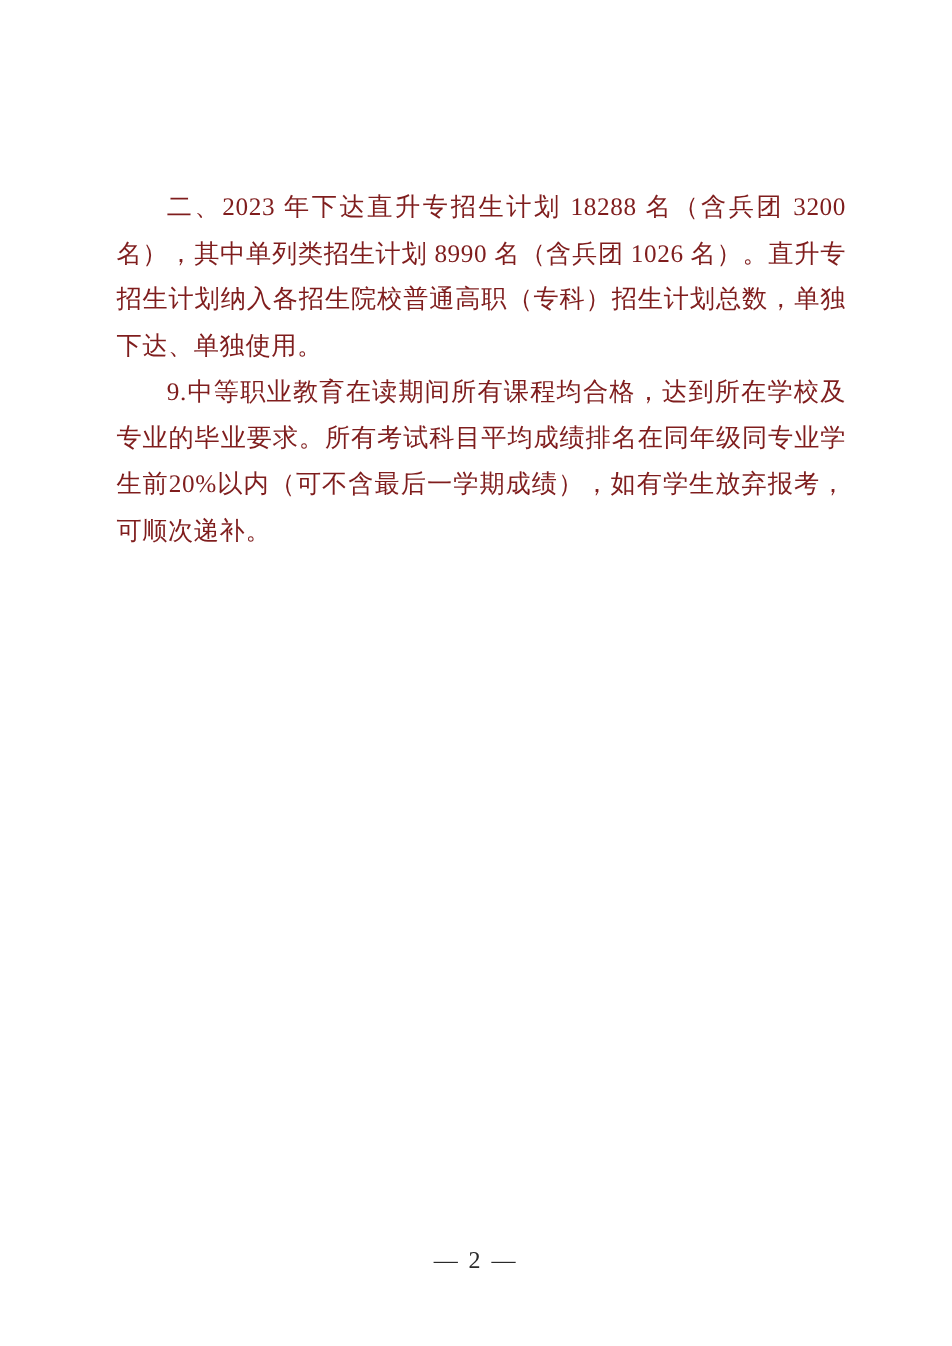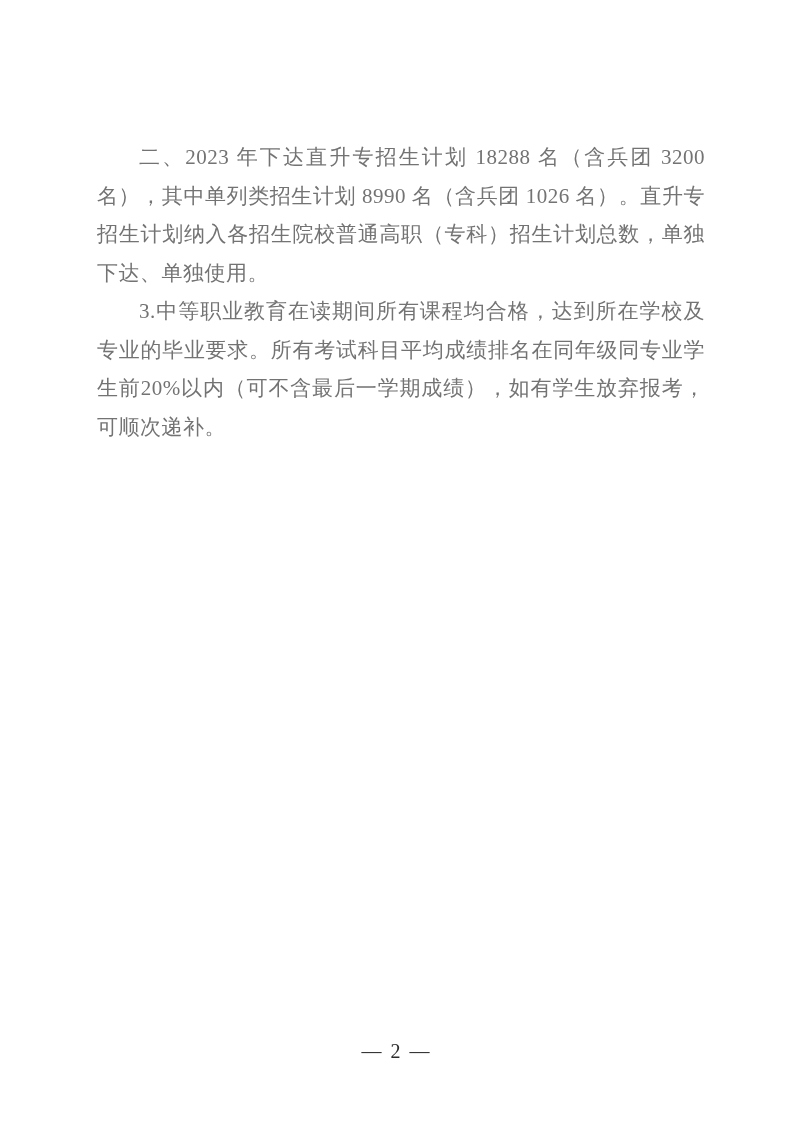--- a/index.html
+++ b/index.html
@@ -10,24 +10,24 @@
   .page {
     position: relative;
     width: 793px;
     height: 1122px;
     background: #ffffff;
     overflow: hidden;
     font-family: "Liberation Serif", "DejaVu Serif", serif;
   }
   .body-text {
     position: absolute;
-    top: 138px;
+    top: 153px;
     left: 97px;
     width: 608px;
-    color: #737373;
+    color: #7f1d1d;
     font-size: 21px;
     line-height: 38.5px;
     text-align: justify;
     text-justify: inter-ideograph;
     letter-spacing: 0.5px;
   }
   .para {
     margin: 0;
     padding: 0;
     text-indent: 2em;
@@ -42,18 +42,18 @@
     font-size: 20px;
     letter-spacing: 2px;
   }
 </style>
 </head>
 <body>
 
 <div class="page">
   <div class="body-text">
     <p class="para">二、2023 年下达直升专招生计划 18288 名（含兵团 3200 名），其中单列类招生计划 8990 名（含兵团 1026 名）。直升专招生计划纳入各招生院校普通高职（专科）招生计划总数，单独下达、单独使用。</p>
-    <p class="para">3.中等职业教育在读期间所有课程均合格，达到所在学校及专业的毕业要求。所有考试科目平均成绩排名在同年级同专业学生前20%以内（可不含最后一学期成绩），如有学生放弃报考，可顺次递补。</p>
+    <p class="para">9.中等职业教育在读期间所有课程均合格，达到所在学校及专业的毕业要求。所有考试科目平均成绩排名在同年级同专业学生前20%以内（可不含最后一学期成绩），如有学生放弃报考，可顺次递补。</p>
   </div>
   <div class="footer">
     <span>— 2 —</span>
   </div>
 </div>
 
 </body></html>

